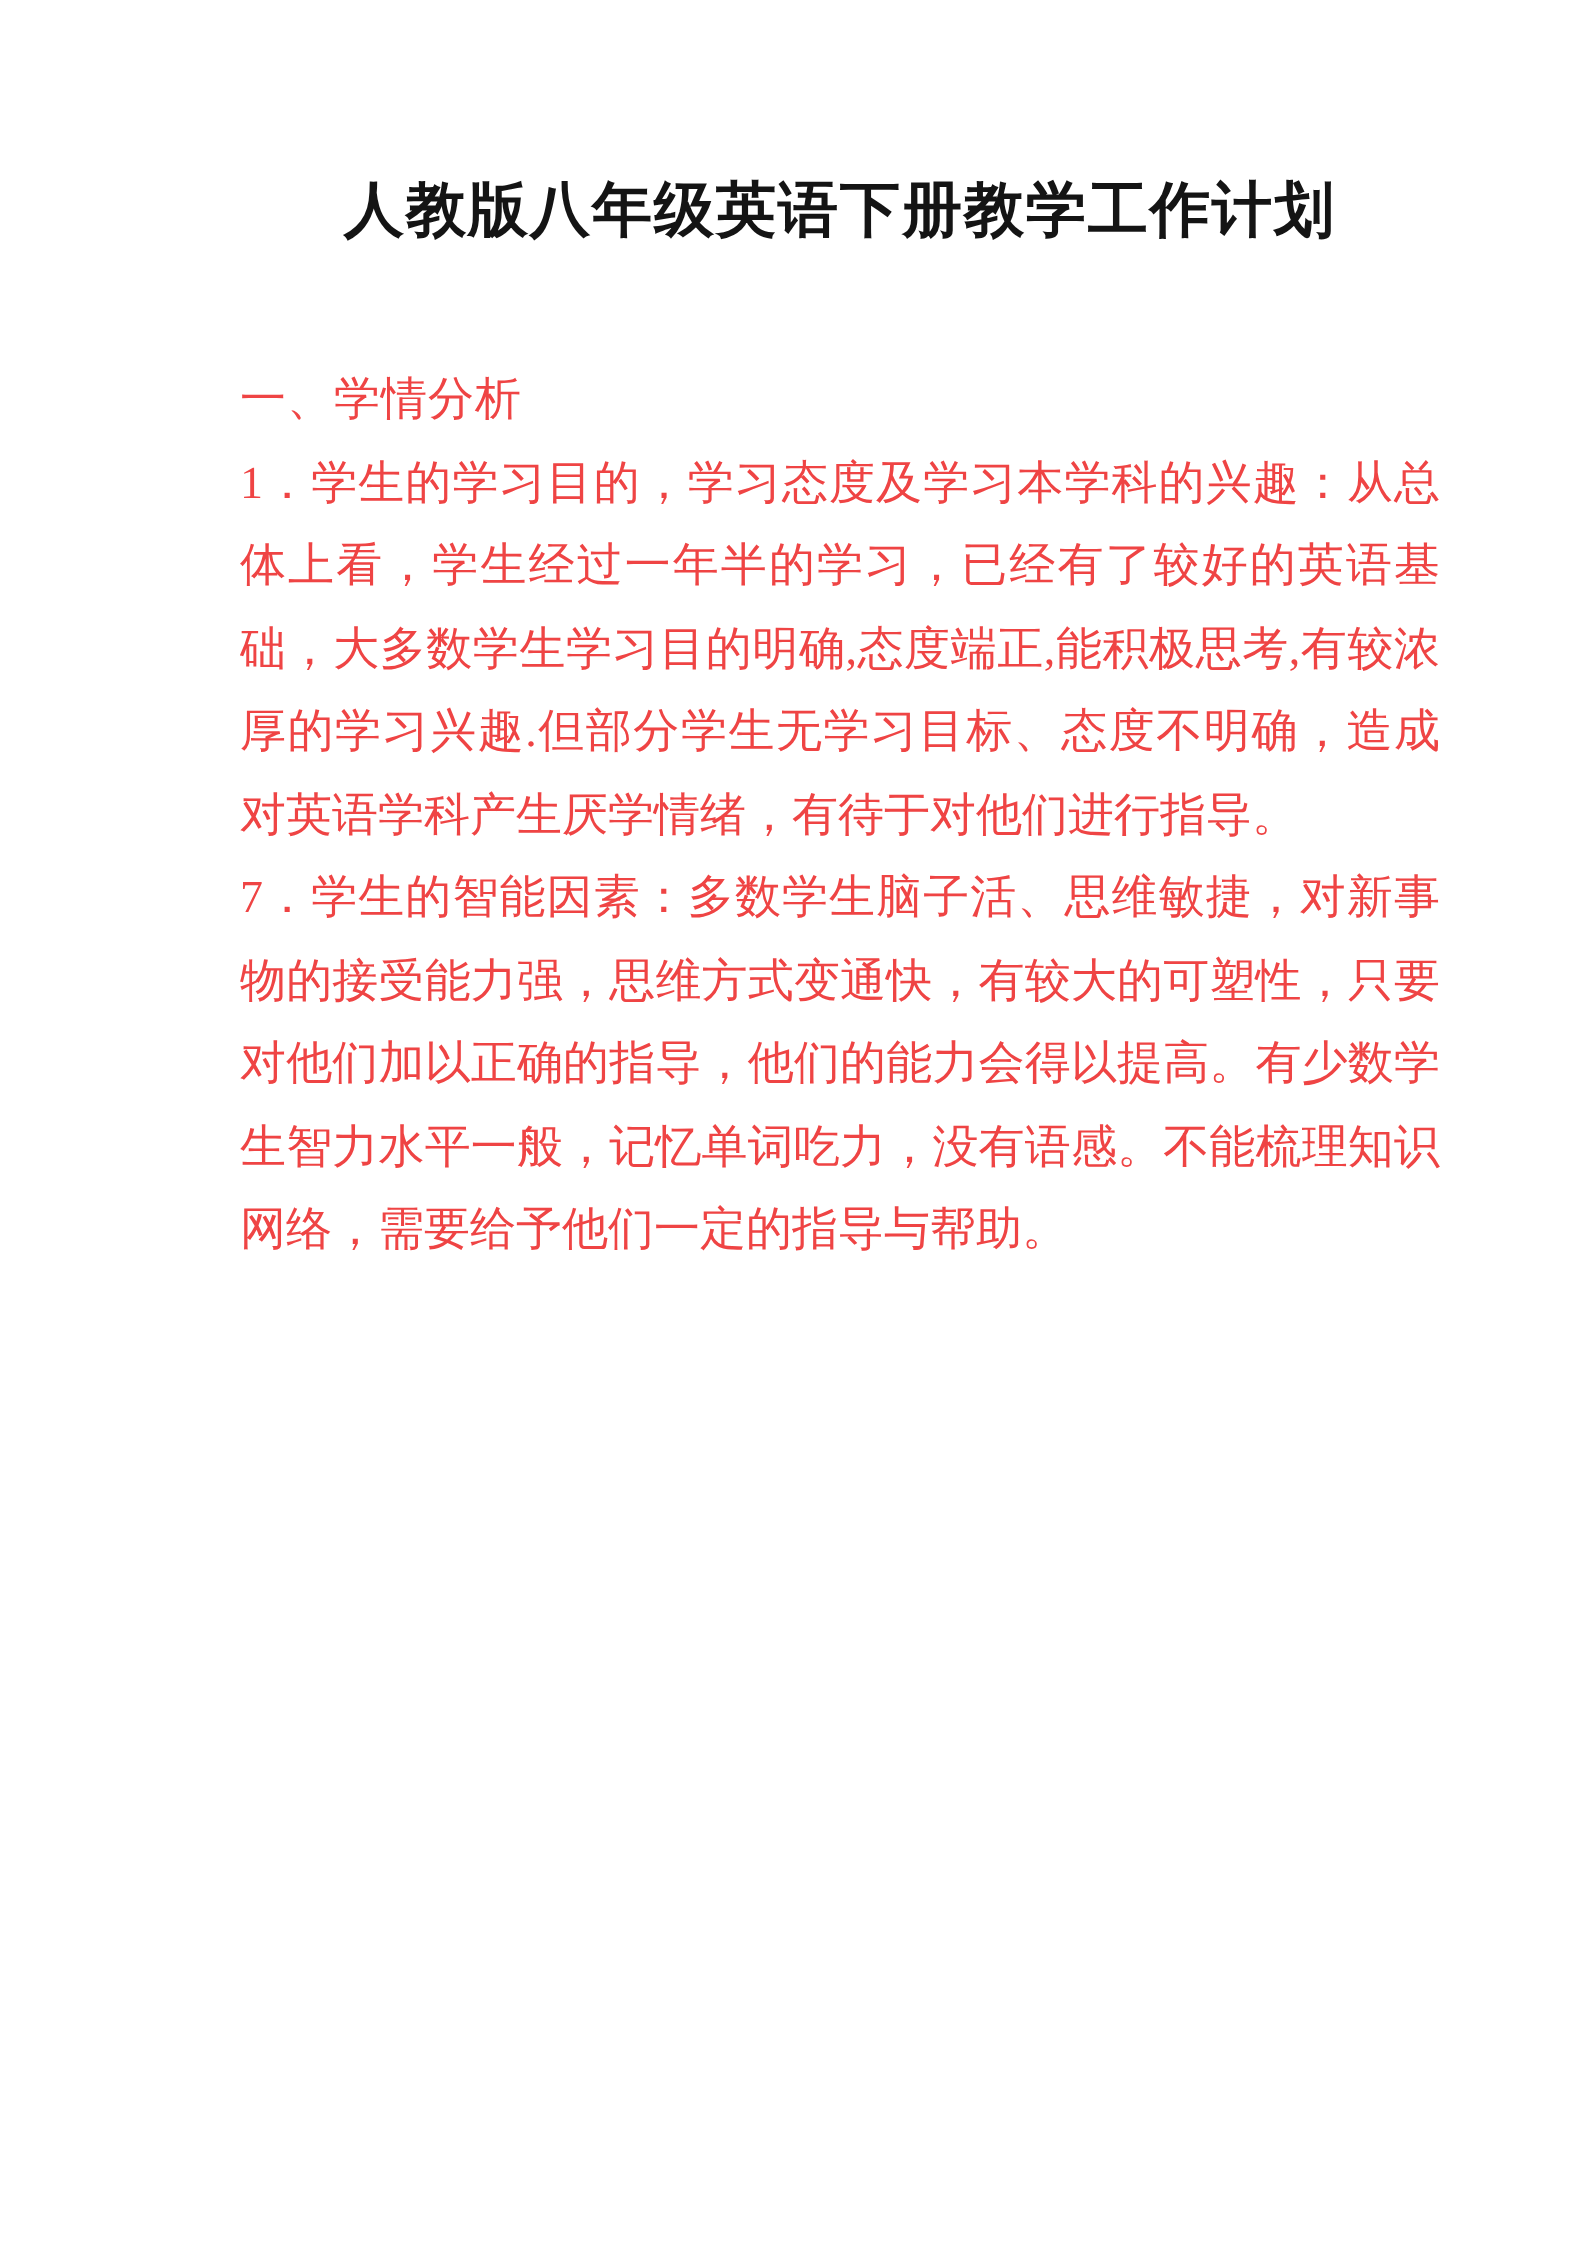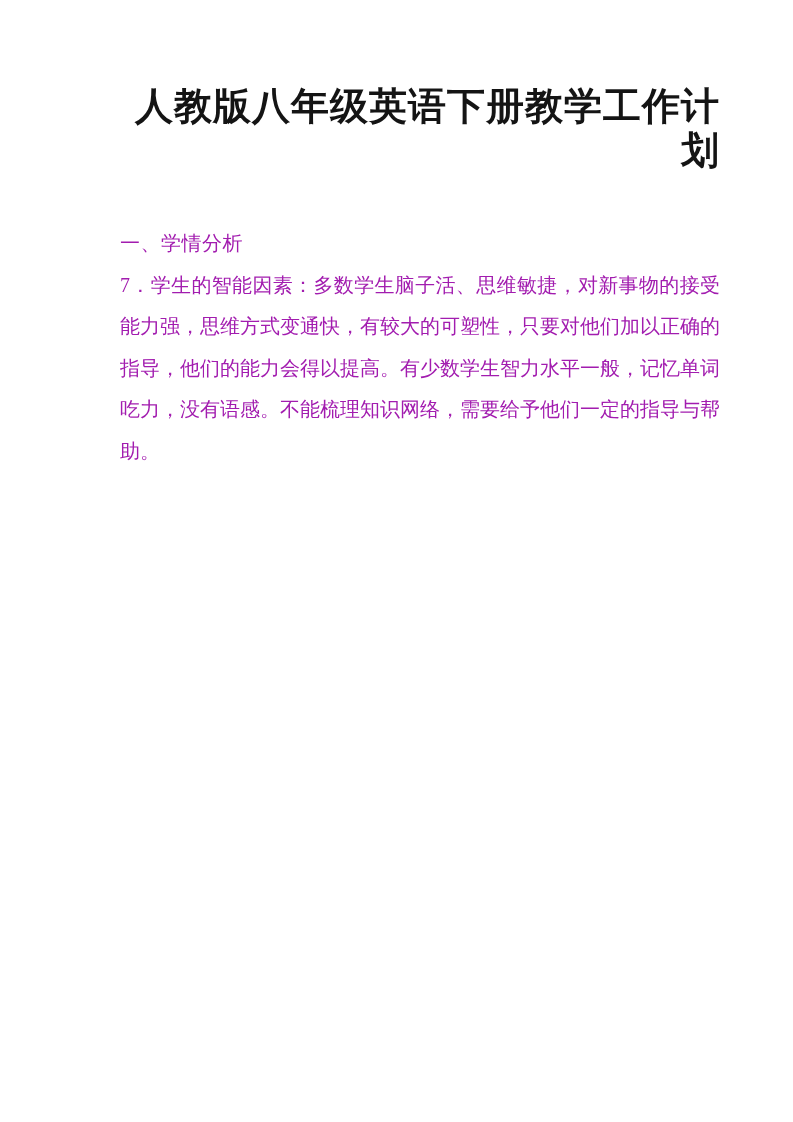--- a/index.html
+++ b/index.html
@@ -15,32 +15,32 @@
   .page {
     position: relative;
     width: 793px;
     height: 1122px;
     box-sizing: border-box;
     overflow: hidden;
     background: #ffffff;
   }
   .doc-title {
     margin: 84px 73px 0 120px;
-    text-align: right;
-    font-size: 38px;
+    text-align: center;
+    font-size: 30px;
     line-height: 44px;
     font-weight: 700;
     color: #141414;
     letter-spacing: 1px;
   }
   .doc-body {
     margin: 51px 73px 0 120px;
-    font-size: 20px;
+    font-size: 23px;
     line-height: 41.5px;
-    color: #a21caf;
+    color: #ef4444;
   }
   .doc-body p {
     margin: 0;
     text-align: justify;
     text-align-last: left;
     text-justify: inter-ideograph;
     word-break: break-all;
   }
   .doc-heading {
     letter-spacing: 0.5px;
@@ -49,17 +49,18 @@
 </head>
 <body>
 
 <div class="page">
   <h1 class="doc-title">人教版八年级英语下册教学工作计划</h1>
 
   <div class="doc-body">
     <p class="doc-heading">一、学情分析</p>
 
 
+    <p class="doc-para">1．学生的学习目的，学习态度及学习本学科的兴趣：从总体上看，学生经过一年半的学习，已经有了较好的英语基础，大多数学生学习目的明确,态度端正,能积极思考,有较浓厚的学习兴趣.但部分学生无学习目标、态度不明确，造成对英语学科产生厌学情绪，有待于对他们进行指导。</p>
 
 
     <p class="doc-para">7．学生的智能因素：多数学生脑子活、思维敏捷，对新事物的接受能力强，思维方式变通快，有较大的可塑性，只要对他们加以正确的指导，他们的能力会得以提高。有少数学生智力水平一般，记忆单词吃力，没有语感。不能梳理知识网络，需要给予他们一定的指导与帮助。</p>
   </div>
 </div>
 
 </body></html>

